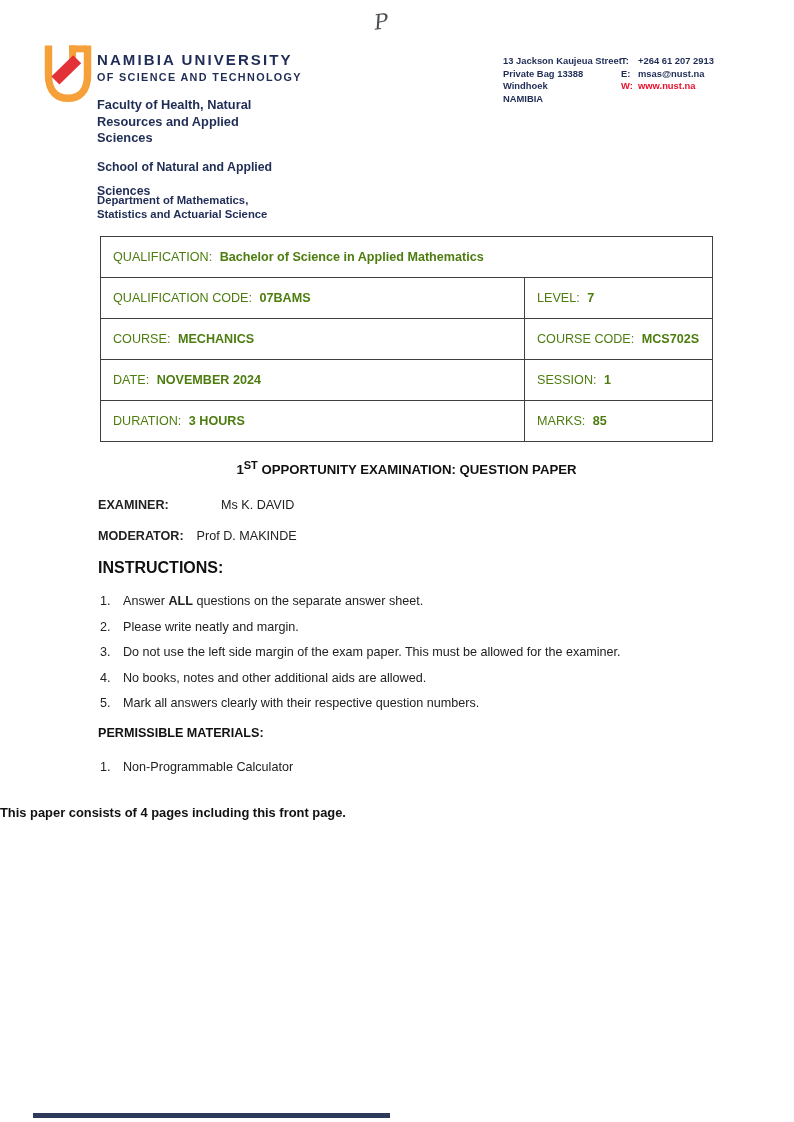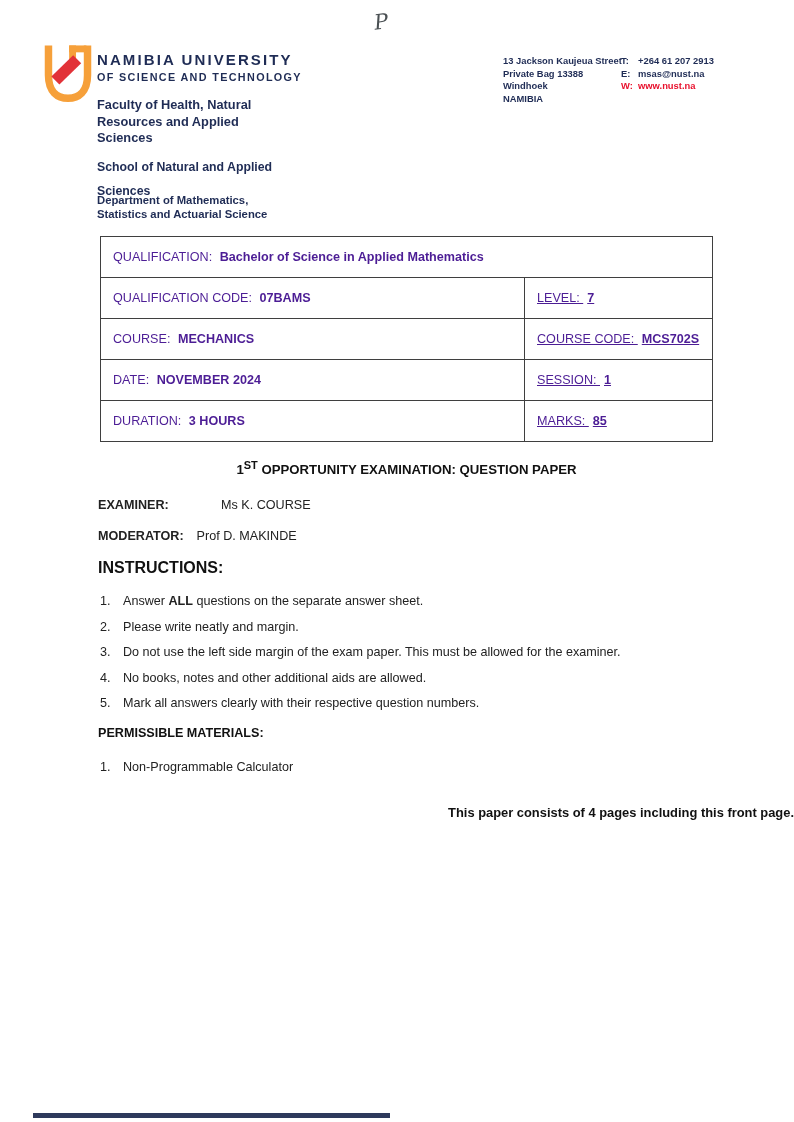--- a/index.html
+++ b/index.html
@@ -25,23 +25,23 @@
   .addr    { position:absolute; left:503px; top:55px; font-size:9.4px; font-weight:bold;
              color:#1F2C55; line-height:12.5px; }
   .contact { position:absolute; left:621px; top:55px; font-size:9.4px; font-weight:bold;
              color:#1F2C55; line-height:12.5px; }
   .contact .row { display:flex; }
   .contact .cl  { width:17px; }
   .contact .web { color:#E8112D; }
   .contact .web-l { color:#E8112D; }
 
   .info-table { position:absolute; left:100px; top:236px; width:613px;
-                border-collapse:collapse; font-size:12.6px; color:#4c1d95; }
+                border-collapse:collapse; font-size:12.6px; color:#4d7c0f; }
   .info-table td { border:1.4px solid #3f3f3f; height:41px; padding-left:12px; vertical-align:middle; }
-  .info-table td.rc { width:188px;text-decoration:underline; }
+  .info-table td.rc { width:188px; }
   .val { font-weight:bold; margin-left:4px; }
 
   .title { position:absolute; left:100px; top:459px; width:613px; text-align:center;
            font-weight:bold; font-size:13.2px; color:#111; }
   .title sup { font-size:11px; }
 
   .kv { position:absolute; left:98px; font-size:12.6px; color:#222; }
   .kv-examiner  { top:498px; }
   .kv-moderator { top:529px; }
   .kv .lbl { font-weight:bold; }
@@ -52,21 +52,21 @@
   .ilist { position:absolute; left:100px; top:592px; width:580px; font-size:12.6px; color:#222; }
   .ilist .li { display:flex; margin-bottom:6px; line-height:19.5px; }
   .ilist .num { width:23px; flex:none; }
   .ilist .txt { width:545px; }
   .b { font-weight:bold; }
 
   .pm-head { position:absolute; left:98px; top:726px; font-weight:bold; font-size:12.6px; color:#111; }
   .pm-item { position:absolute; left:100px; top:760px; display:flex; font-size:12.6px; color:#222; }
   .pm-item .num { width:23px; flex:none; }
 
-  .footer-note { position:absolute; left:0; top:805px; width:794px; text-align:right;
+  .footer-note { position:absolute; left:0; top:805px; width:794px; text-align:left;
                  font-weight:bold; font-size:12.9px; color:#111; }
 
   .scanline { position:absolute; left:33px; top:1113px; width:357px; height:5px; background:#2E3A5C; }
 </style>
 </head>
 <body>
 
 <div class="page">
 
   <div class="hand">P</div>
@@ -149,21 +149,21 @@
         </td>
       </tr>
     </tbody>
   </table>
 
   <div class="title">
     <span>1</span><sup>ST</sup><span> OPPORTUNITY EXAMINATION: QUESTION PAPER</span>
   </div>
 
   <div class="kv kv-examiner">
-    <span class="lbl">EXAMINER:</span><span>Ms K. COURSE</span>
+    <span class="lbl">EXAMINER:</span><span>Ms K. DAVID</span>
   </div>
   <div class="kv kv-moderator">
     <span class="lbl">MODERATOR:</span><span>Prof D. MAKINDE</span>
   </div>
 
   <div class="instr-head">INSTRUCTIONS:</div>
 
   <div class="ilist">
     <div class="li">
       <span class="num">1.</span>

